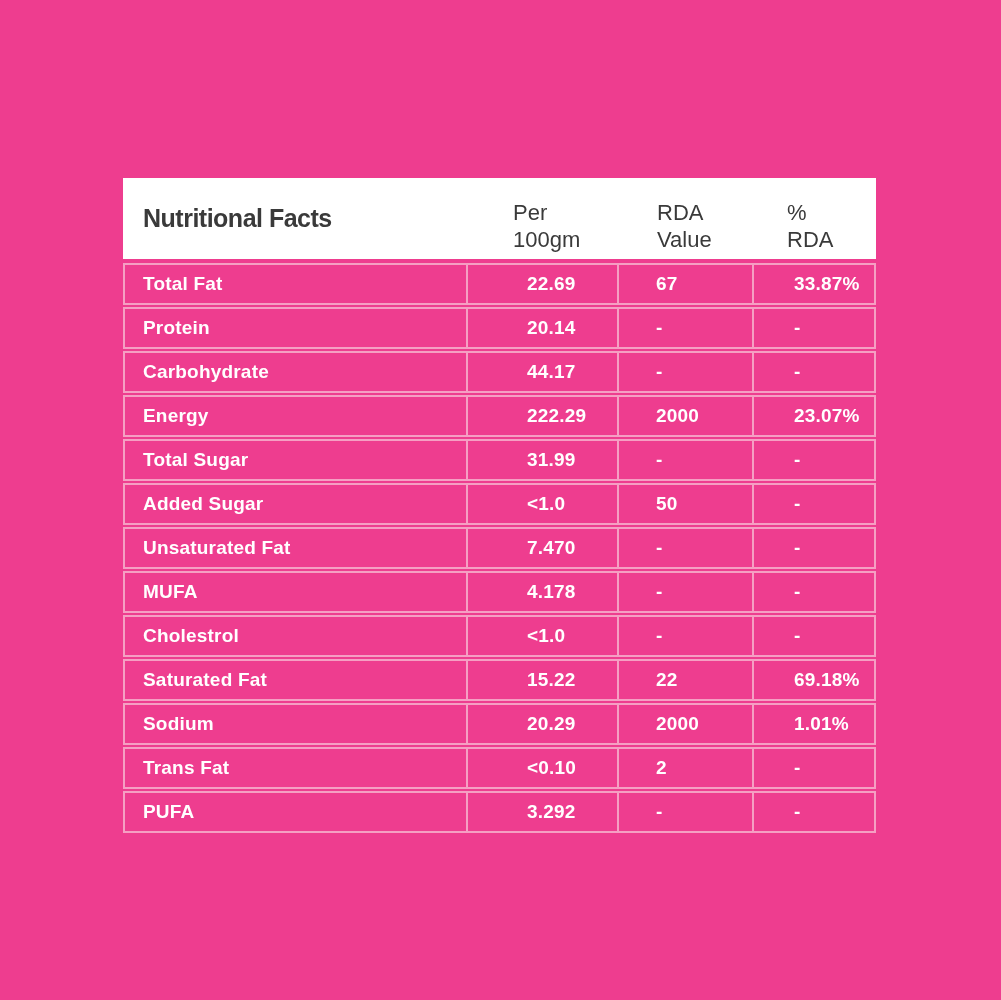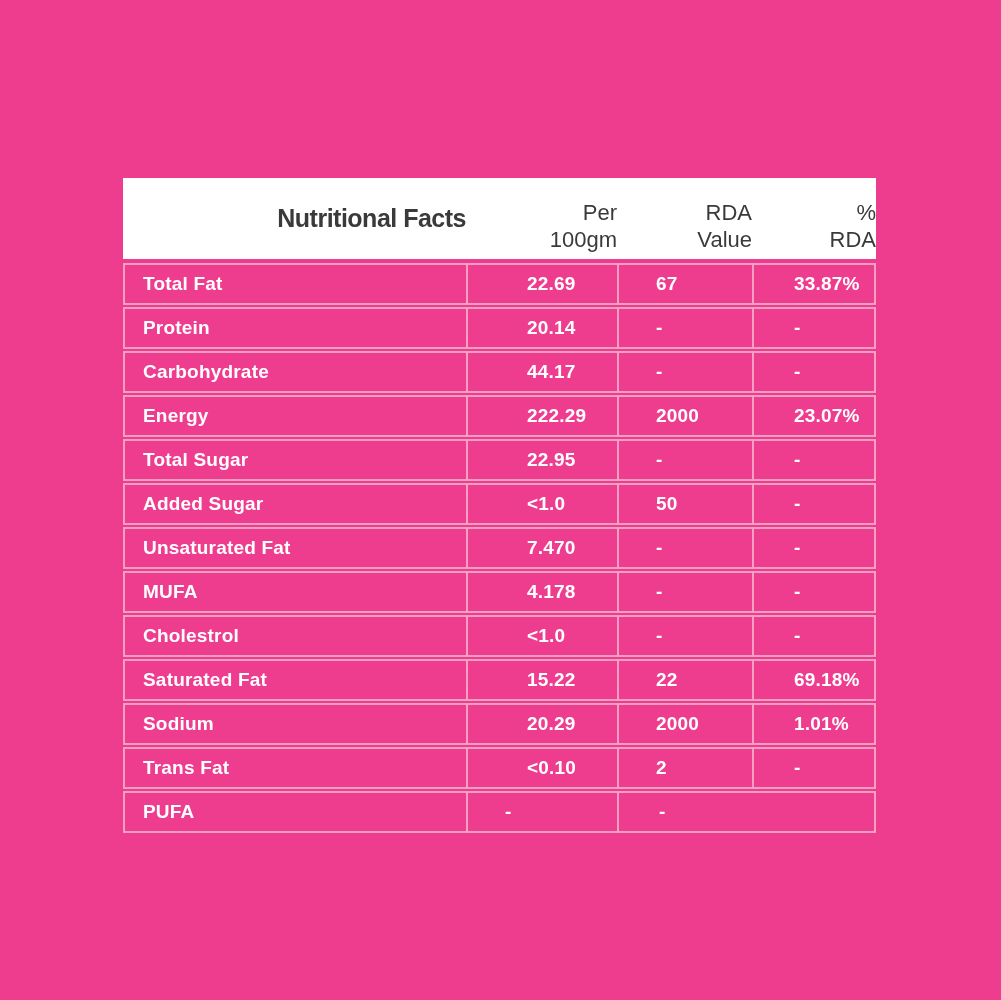--- a/index.html
+++ b/index.html
@@ -22,21 +22,20 @@
     left:123px;
     top:178px;
     width:753px;
   }
   .table-header{
     background:var(--header-bg);
     height:81px;
     display:grid;
     grid-template-columns:343px 151px 135px 1fr;
     align-items:center;
-    text-align:right;
   }
   .table-header .h-title{
     padding-left:20px;
     font-size:25px;
     font-weight:700;
     letter-spacing:-0.5px;
     color:var(--header-text);
   }
   .col-head{
     font-size:22px;
@@ -119,21 +118,21 @@
 
     <div class="row">
       <div class="cell c1">Energy</div>
       <div class="cell c2">222.29</div>
       <div class="cell c3">2000</div>
       <div class="cell c4">23.07%</div>
     </div>
 
     <div class="row">
       <div class="cell c1">Total Sugar</div>
-      <div class="cell c2">22.95</div>
+      <div class="cell c2">31.99</div>
       <div class="cell c3">-</div>
       <div class="cell c4">-</div>
     </div>
 
     <div class="row">
       <div class="cell c1">Added Sugar</div>
       <div class="cell c2">&lt;1.0</div>
       <div class="cell c3">50</div>
       <div class="cell c4">-</div>
     </div>
@@ -175,18 +174,19 @@
 
     <div class="row">
       <div class="cell c1">Trans Fat</div>
       <div class="cell c2">&lt;0.10</div>
       <div class="cell c3">2</div>
       <div class="cell c4">-</div>
     </div>
 
     <div class="row">
       <div class="cell c1">PUFA</div>
+      <div class="cell c2">3.292</div>
       <div class="cell c3">-</div>
       <div class="cell c4">-</div>
     </div>
 
   </div>
 </div>
 
 </body></html>

